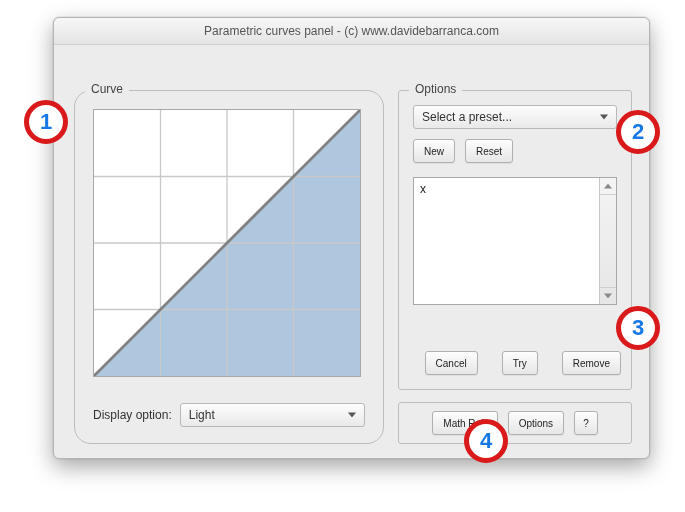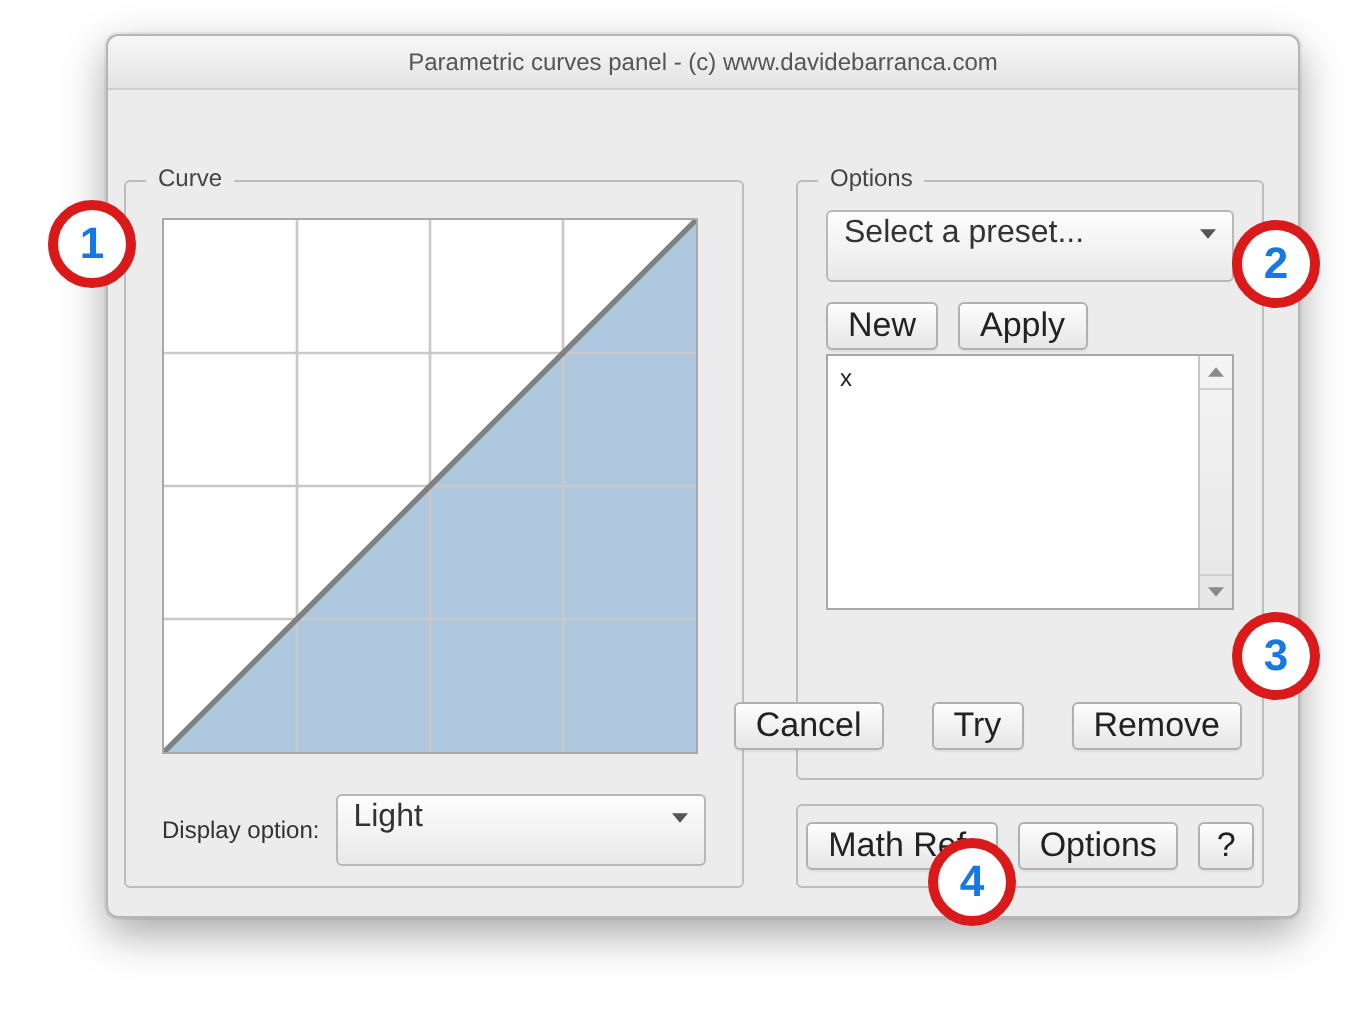--- a/index.html
+++ b/index.html
@@ -58,24 +58,25 @@
     position: absolute;
     top: -9px;
     left: 10px;
     background: #ececec;
     padding: 0 6px;
     font-size: 12px;
     color: #444;
   }
 
   .gb-curve {
-    left: 8px;
+    left: 20px;
     top: 46px;
     width: 308px;
     height: 352px;
+    border-radius: 17px;
   }
   .gb-options {
     left: 344px;
     top: 46px;
     width: 232px;
     height: 298px;
     text-decoration: underline;
   }
   .gb-help {
     position: absolute;
@@ -124,43 +125,43 @@
     color: #333;
   }
 
   
   .btn {
     display: inline-flex;
     align-items: center;
     justify-content: center;
     height: 22px;
     padding: 0 10px;
-    font-size: 17px;
+    font-size: 10px;
     color: #222;
     background: linear-gradient(#fdfdfd, #e6e6e6);
     border: 1px solid #b0b0b0;
     border-radius: 3px;
     box-shadow: 0 1px 0 rgba(255,255,255,0.6) inset, 0 1px 1px rgba(0,0,0,0.06);
     cursor: default;
     white-space: nowrap;
     text-align: right;
   }
 
   
   .dropdown {
     position: relative;
     flex: 1;
     height: 22px;
     background: linear-gradient(#fdfdfd, #e9e9e9);
     border: 1px solid #b8b8b8;
     border-radius: 3px;
     display: flex;
     align-items: center;
-    padding: 0 22px 12px 8px;
-    font-size: 16px;
+    padding: 0 22px 0 8px;
+    font-size: 12px;
     color: #333;
     box-shadow: 0 1px 0 rgba(255,255,255,0.6) inset;
   }
   .dropdown .arrow {
     position: absolute;
     right: 4px; top: 3px;
     width: 16px;
     height: 16px;
     display: flex;
     align-items: center;
@@ -322,21 +323,21 @@
             <span>Select a preset...</span>
             <span class="arrow">
               <svg viewBox="0 0 10 6">
                     <polygon points="0,0 10,0 5,6" fill="#555"></polygon>
                   </svg>
             </span>
           </div>
         </div>
         <div class="preset-btns">
           <div class="btn">New</div>
-          <div class="btn">Apply</div>
+          <div class="btn">Reset</div>
         </div>
 
         <div class="formula-box">
           <textarea class="formula-text" style="">x</textarea>
           <div class="vscroll">
             <div class="up">
               <svg width="8" height="6" viewBox="0 0 10 6">
                     <polygon points="5,0 10,6 0,6" fill="#8a8a8a"></polygon>
                   </svg>
             </div>

